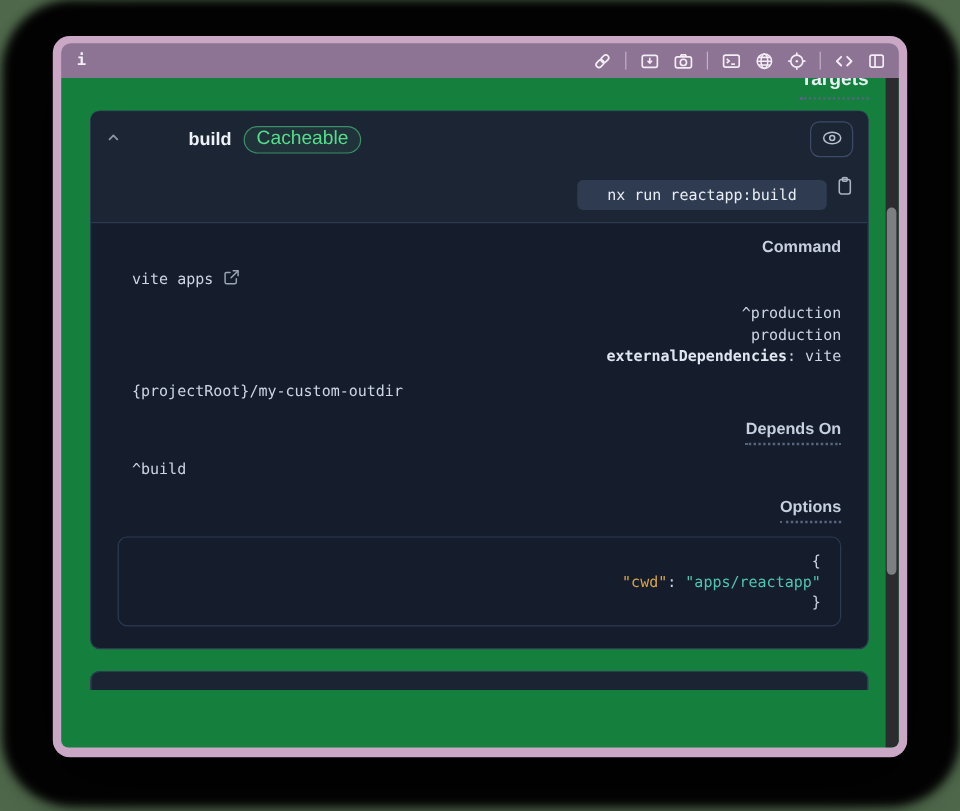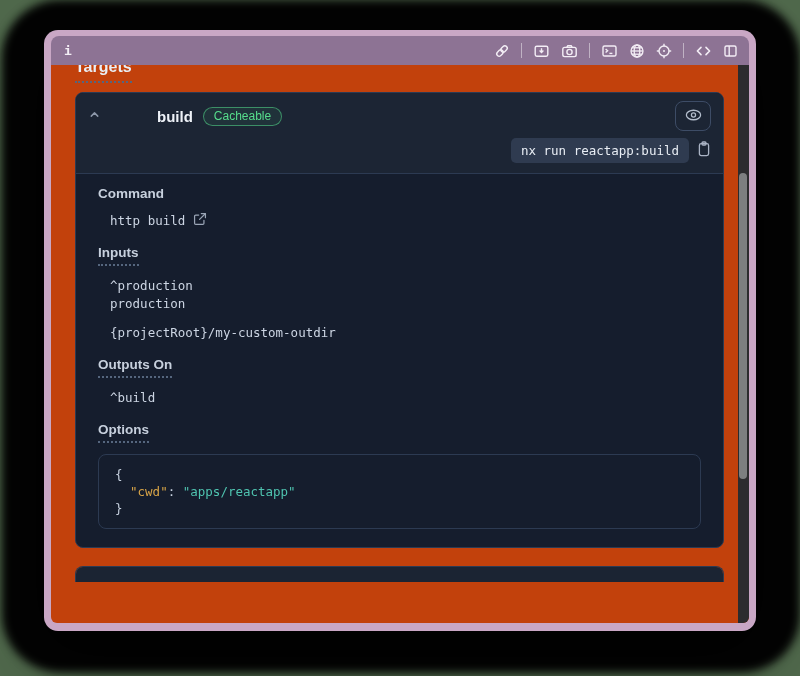--- a/index.html
+++ b/index.html
@@ -15,44 +15,44 @@
     padding:0 11px 0 13px;box-sizing:border-box;color:#f3edf5;}
   .info-glyph{font-family:"DejaVu Sans Mono",monospace;font-weight:bold;font-size:13px;}
   .urltext{font-family:"DejaVu Sans Mono",monospace;font-size:11.5px;font-weight:bold;margin-left:14px;
     letter-spacing:-0.2px;white-space:nowrap;}
   .tb-icons{margin-left:auto;display:flex;align-items:center;gap:11px;}
   .tb-icons svg{display:block;}
   .tb-btn{background:none;border:none;padding:0;margin:0;cursor:pointer;color:#f3edf5;display:flex;}
   .tb-sep{width:1px;height:15px;background:rgba(255,255,255,.45);}
 
   
-  .viewport{flex:1;background:#c2410c;border-radius:0 0 6px 6px;position:relative;display:flex;overflow:hidden;}
+  .viewport{flex:1;background:#15803d;border-radius:0 0 6px 6px;position:relative;display:flex;overflow:hidden;text-align:right;}
   .pagecol{flex:1;overflow:hidden;position:relative;}
   .page{margin-top:-7px;padding:0 14px 0 24px;}
 
   .scrollbar{width:11px;background:#2c2c2e;position:relative;flex:none;}
   .scroll-thumb{position:absolute;left:1px;top:108px;width:8px;height:306px;background:#7d7f80;border-radius:4px;}
 
   h3.targets{font-size:16px;font-weight:bold;color:#e9eef5;margin:0;display:inline-block;
     border-bottom:2px dotted #55667e;padding-bottom:5px;}
 
   
   .card{border:1px solid #2c3a52;border-radius:8px;background:#151d2d;margin-top:9px;overflow:hidden;}
   .card-header{background:#1c2534;border-bottom:1px solid #2c3a52;padding:8px 12px 10px 12px;}
   .hrow{display:flex;align-items:center;}
   .chev{color:#8b96a8;display:flex;flex:none;margin-right:9px;cursor:pointer;background:none;border:none;padding:0;}
   .t-title{font-size:15px;font-weight:bold;color:#eef2f8;margin-left:47px;}
-  .badge{margin-left:10px;font-size:12px;color:#56dd8c;border:1px solid rgba(86,221,140,.55);
+  .badge{margin-left:10px;font-size:16px;color:#56dd8c;border:1px solid rgba(86,221,140,.55);
     background:rgba(86,221,140,.07);border-radius:999px;padding:2.5px 10px;line-height:1;}
   .eye-btn{margin-left:auto;width:36px;height:30px;border:1px solid #3d4c66;border-radius:8px;background:none;
     display:flex;align-items:center;justify-content:center;color:#b4becd;cursor:pointer;padding:0;flex:none;}
   .hrow2{display:flex;align-items:center;margin-top:7px;}
   .created{font-size:13px;font-style:italic;color:#8d98aa;}
   .chip{margin-left:auto;font-family:"DejaVu Sans Mono",monospace;font-size:12.5px;color:#e8edf4;
-    background:#2f3b50;border-radius:5px;padding:5px 10px;white-space:nowrap;}
+    background:#2f3b50;border-radius:5px;padding:5px 25px;white-space:nowrap;margin-top:12px;}
   .copy-btn{background:none;border:none;color:#aab4c5;margin-left:8px;padding:0;cursor:pointer;display:flex;}
 
   .card-body{padding:12px 22px 18px 22px;}
   h4.sec{font-size:13.5px;font-weight:600;color:#c7d0dd;margin:16px 0 0 0;}
   h4.sec.first{margin-top:0;}
   h4.sec .dotted{border-bottom:2px dotted #55667e;padding-bottom:4px;display:inline-block;}
   .mono-item{font-family:"DejaVu Sans Mono",monospace;font-size:12.5px;color:#ccd5e3;
     margin:11px 0 0 12px;line-height:17px;display:flex;align-items:center;}
   .mono-list{margin-top:11px;margin-left:12px;}
   .mono-list .line{font-family:"DejaVu Sans Mono",monospace;font-size:12.5px;color:#ccd5e3;line-height:18px;}
@@ -199,41 +199,41 @@
                       <rect x="5" y="1" width="4" height="3" rx="1"></rect>
                     </svg>
                   </span>
                 </button>
               </div>
             </div>
 
             <div class="card-body">
               <h4 class="sec first"><span>Command</span></h4>
               <div class="mono-item">
-                <span>http build</span>
+                <span>vite apps</span>
                 <button class="ext-link">
                   <span>
                     <svg width="14" height="14" viewBox="0 0 16 16" fill="none" stroke="currentColor" stroke-width="1.4" stroke-linecap="round" stroke-linejoin="round">
                       <path d="M12.5 9.5v3.4a1.3 1.3 0 0 1-1.3 1.3H3.1a1.3 1.3 0 0 1-1.3-1.3V4.8a1.3 1.3 0 0 1 1.3-1.3h3.4"></path>
                       <path d="M9.5 1.8h4.7v4.7"></path>
                         <path d="M14 2L7.5 8.5"></path>
                     </svg>
                   </span>
                 </button>
               </div>
 
-              <h4 class="sec"><span class="dotted">Inputs</span></h4>
               <div class="mono-list">
                 <div class="line">^production</div>
                 <div class="line">production</div>
+                <div class="line"><span class="blabel">externalDependencies</span><span>: vite</span></div>
               </div>
 
               <div class="mono-item">{projectRoot}/my-custom-outdir</div>
 
-              <h4 class="sec"><span class="dotted">Outputs On</span></h4>
+              <h4 class="sec"><span class="dotted">Depends On</span></h4>
               <div class="mono-item">^build</div>
 
               <h4 class="sec"><span class="dotted">Options</span></h4>
               <div class="codeblock">
                 <div>{</div>
                 <div class="indent"><span class="json-key">"cwd"</span><span>: </span><span class="json-val">"apps/reactapp"</span></div>
                 <div>}</div>
               </div>
             </div>
           </div>

